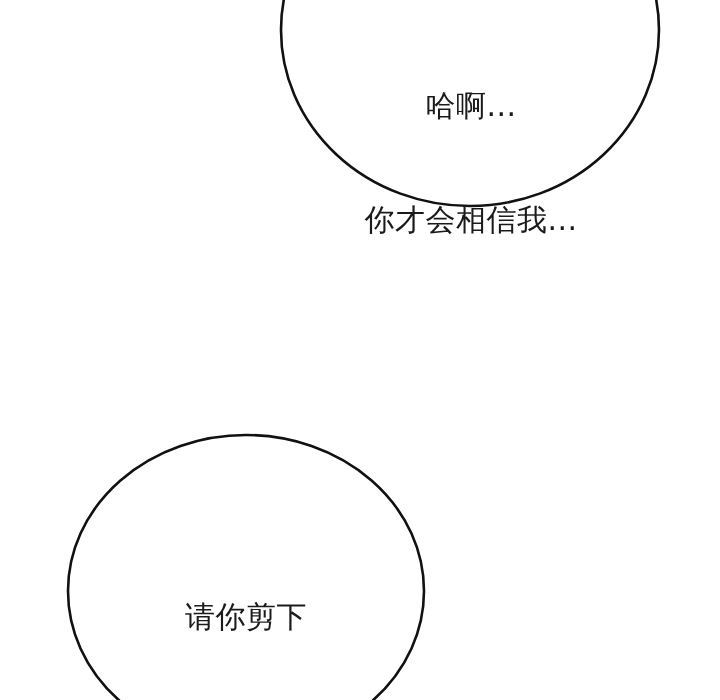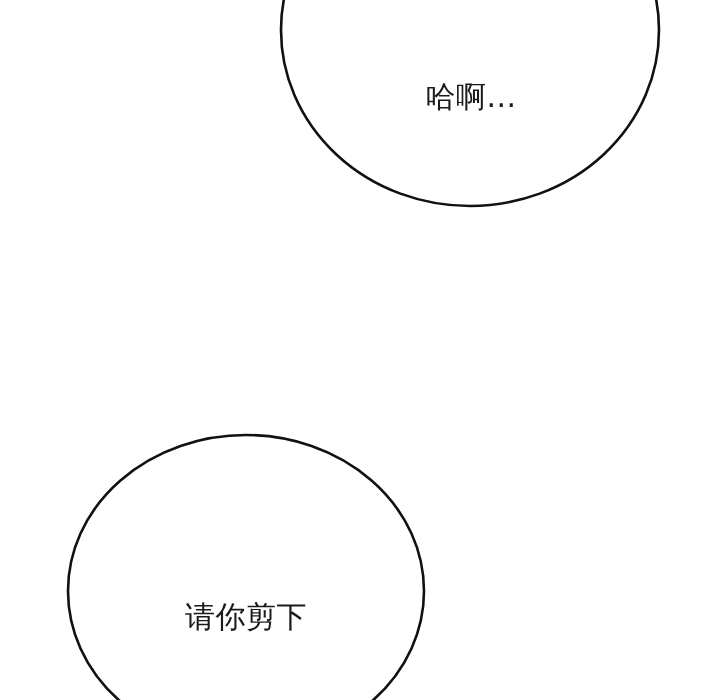--- a/index.html
+++ b/index.html
@@ -28,21 +28,21 @@
     position: absolute;
     color: #1a1a1a;
     text-align: center;
     white-space: pre;
     font-weight: 400;
     letter-spacing: 0.5px;
   }
   
   #bubble-1-text {
     left: 285px;
-    top: 2px;
+    top: 11px;
     width: 372px;
     font-size: 30px;
     line-height: 38px;
   }
   
   #bubble-2-text {
     left: 70px;
     top: 512px;
     width: 352px;
     font-size: 30px;
@@ -57,20 +57,21 @@
 
 <div id="panel" style="width: 720px; height: 700px; background: rgb(255, 255, 255);">
 
   <svg class="bubble-layer" viewBox="0 0 720 700" width="720" height="700">
     <ellipse id="bubble-1-shape" cx="470" cy="30" rx="189" ry="176" fill="#ffffff" stroke="#111111" stroke-width="2.6"></ellipse>
     <ellipse id="bubble-2-shape" cx="246" cy="591" rx="178" ry="156" fill="#ffffff" stroke="#111111" stroke-width="2.6"></ellipse>
   </svg>
 
   <div class="bubble-text" id="bubble-1-text" style="color: rgb(26, 26, 26);">
     <span class="tline">哈啊...</span>
+    <span class="tline">你才会相信我...</span>
   </div>
 
   <div class="bubble-text" id="bubble-2-text" style="color: rgb(26, 26, 26);">
     <span class="tline">请你剪下</span>
     
     
   </div>
 
 </div>
 

